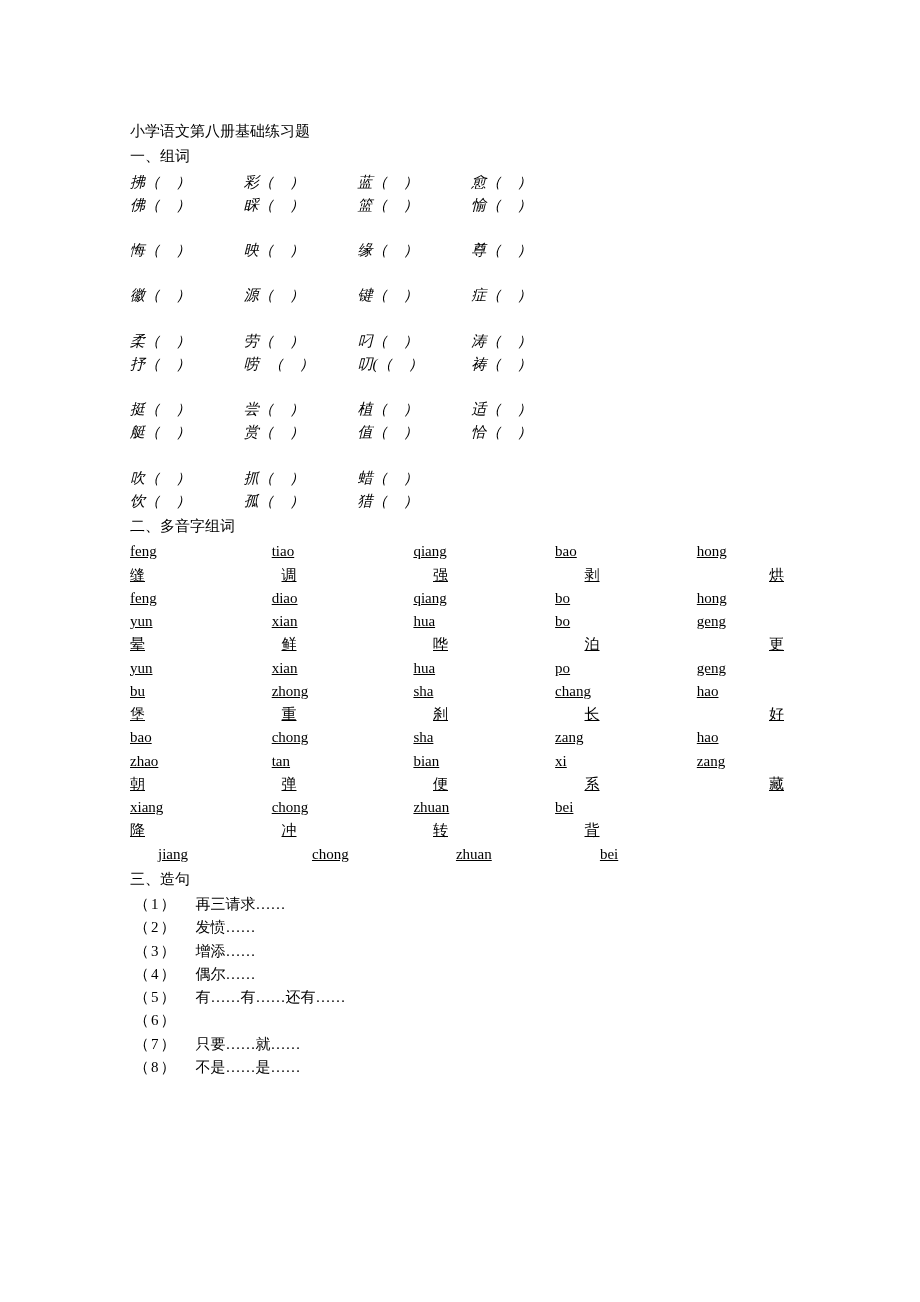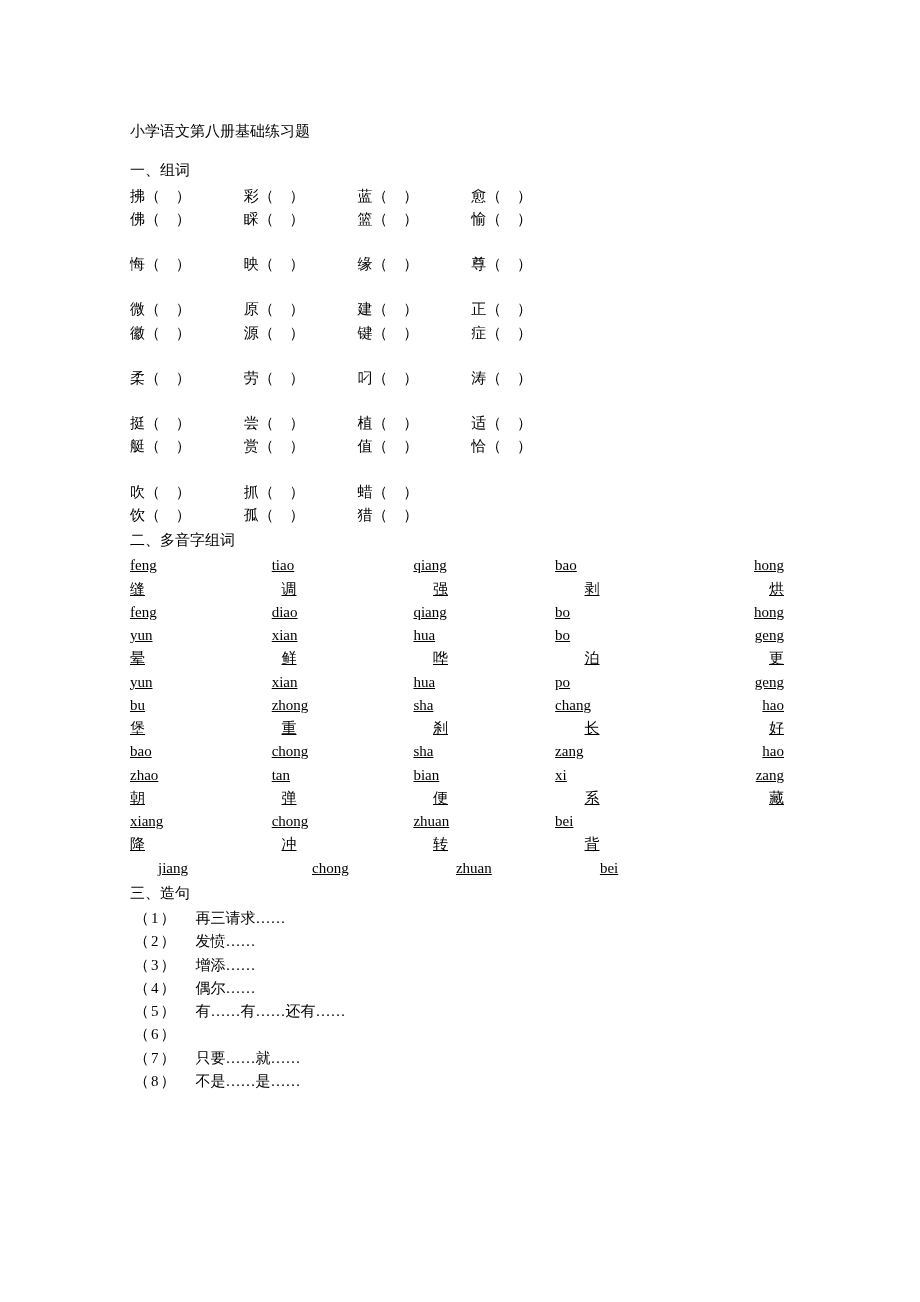--- a/index.html
+++ b/index.html
@@ -5,34 +5,34 @@
     * { box-sizing: border-box; margin: 0; padding: 0; }
     body {
       width: 920px;
       background: #fff;
       font-family: "SimSun", "宋体", serif;
       font-size: 15px;
       color: #000;
       padding: 120px 130px 60px 130px;
       line-height: 1.55;
     }
-    .title { margin-bottom: 16px; }
+    .title { margin-bottom: 2px; }
     .section-heading { margin-top: 2px; margin-bottom: 2px; }
-    .row { white-space: nowrap; }
+    .row { white-space: nowrap; font-style: italic; }
     .cell { display: inline-block; width: 110px; }
     .paren { letter-spacing: 6px; }
     .spacer-row { height: 22px; }
     .poly-table { width: 100%; }
     .poly-row { display: flex; width: 100%; text-decoration: underline; }
     .poly-col { flex: 1; text-align: left; }
     .poly-col.c1 { flex: 1.3; }
     .poly-col.c2 { flex: 1.3; }
     .poly-col.c3 { flex: 1.3; }
     .poly-col.c4 { flex: 1.3; }
-    .poly-col.c5 { flex: 0.8; text-align: right; padding-right: 6px; }
+    .poly-col.c5 { flex: 0.8; padding-right: 6px; }
     .char-row .poly-col { padding-left: 28px; }
     .char-row .poly-col.c1 { padding-left: 0px; }
     .char-row .poly-col.c5 { text-align: right; padding-right: 6px; padding-left: 0; }
     .sent-item { display: flex; gap: 18px; padding-left: 4px; }
     .sent-num { letter-spacing: 2px; }
     .last-poly-row .poly-col.c1 { padding-left: 28px; }
   </style>
 </head>
 <body>
 
@@ -58,38 +58,38 @@
 
   <div class="row">
     <span class="cell"><span>悔</span><span class="paren">（  ）</span></span>
     <span class="cell"><span>映</span><span class="paren">（  ）</span></span>
     <span class="cell"><span>缘</span><span class="paren">（  ）</span></span>
     <span class="cell"><span>尊</span><span class="paren">（  ）</span></span>
   </div>
   <div class="spacer-row"></div>
 
   <div class="row">
-    <span class="cell"><span>微</span><span class="paren">（  ）</span></span>
-    <span class="cell"><span>原</span><span class="paren">（  ）</span></span>
-    <span class="cell"><span>建</span><span class="paren">（  ）</span></span>
-    <span class="cell"><span>正</span><span class="paren">（  ）</span></span>
-  </div>
-  <div class="row">
     <span class="cell"><span>徽</span><span class="paren">（  ）</span></span>
     <span class="cell"><span>源</span><span class="paren">（  ）</span></span>
     <span class="cell"><span>键</span><span class="paren">（  ）</span></span>
     <span class="cell"><span>症</span><span class="paren">（  ）</span></span>
   </div>
   <div class="spacer-row"></div>
 
   <div class="row">
     <span class="cell"><span>柔</span><span class="paren">（  ）</span></span>
     <span class="cell"><span>劳</span><span class="paren">（  ）</span></span>
     <span class="cell"><span>叼</span><span class="paren">（  ）</span></span>
     <span class="cell"><span>涛</span><span class="paren">（  ）</span></span>
+  </div>
+  <div class="row">
+    <span class="cell"><span>抒</span><span class="paren">（  ）</span></span>
+    <span class="cell"><span>唠</span><span class="paren"> （  ）</span></span>
+    <span class="cell"><span>叨(</span><span class="paren">（  ）</span></span>
+    <span class="cell"><span>祷</span><span class="paren">（  ）</span></span>
   </div>
   <div class="spacer-row"></div>
 
   <div class="row">
     <span class="cell"><span>挺</span><span class="paren">（  ）</span></span>
     <span class="cell"><span>尝</span><span class="paren">（  ）</span></span>
     <span class="cell"><span>植</span><span class="paren">（  ）</span></span>
     <span class="cell"><span>适</span><span class="paren">（  ）</span></span>
   </div>
   <div class="row">

